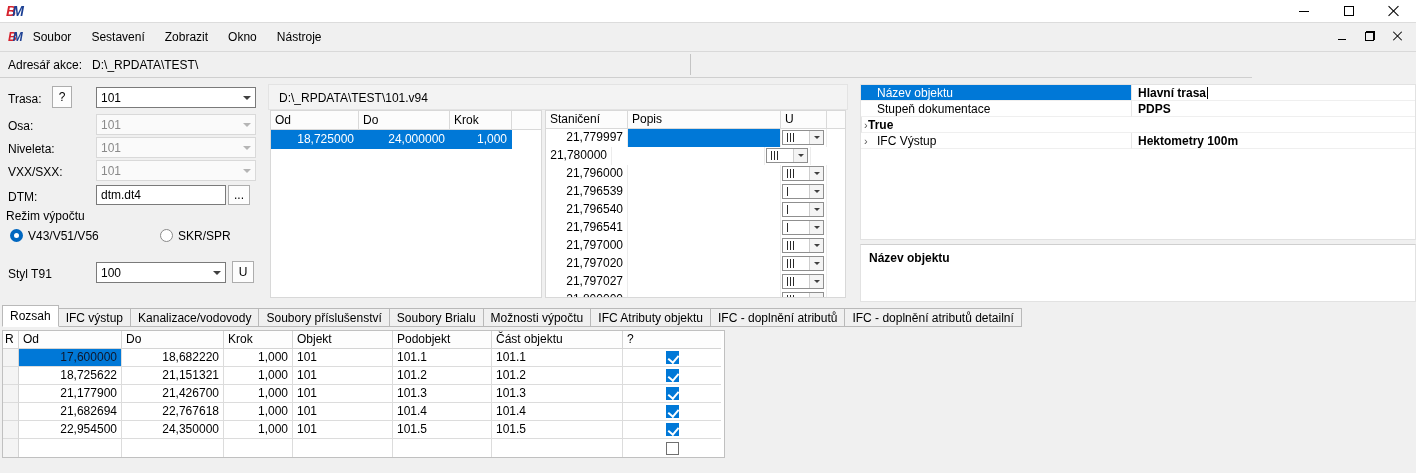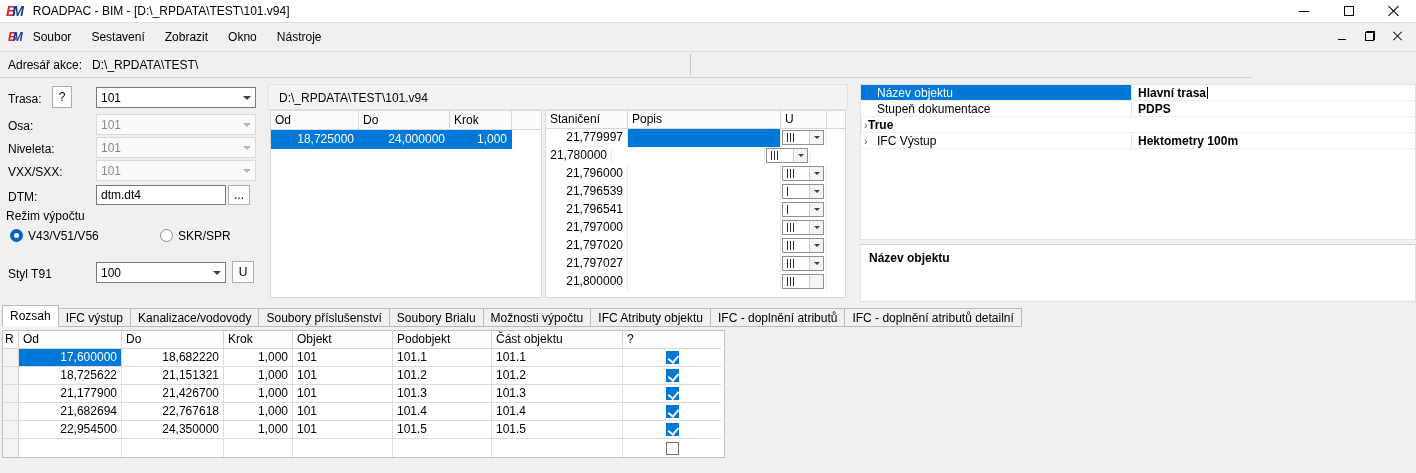--- a/index.html
+++ b/index.html
@@ -70,21 +70,21 @@
   .range-table { position:absolute; left:2px; top:32px; width:272px; height:188px;
     background:#fff; border:1px solid #d8d8d8; overflow:hidden; }
   .station-table { position:absolute; left:277px; top:32px; width:301px; height:188px;
     background:#fff; border:1px solid #d8d8d8; overflow:hidden; }
   .trow { display:flex; }
   .hcell { border-right:1px solid #d9d9d9; border-bottom:1px solid #d9d9d9;
     height:19px; line-height:18px; padding:0 4px; background:#fcfcfc; }
   .dcell { border-right:1px solid #ececec; height:19px; line-height:18px; padding:0 4px; }
   .num { text-align:right; }
   .sel-row .dcell { background:#0078d7; color:#fff; border-right-color:#0078d7; }
-  .sel-cell { background:#0078d7 !important; color:#ffffff; }
+  .sel-cell { background:#0078d7 !important; color:#0f172a; }
   .st-row .dcell { height:18px; line-height:17px; }
   .st-row .hcell { height:18px; line-height:17px; }
   .u-combo { width:42px; height:15px; margin:1px 1px; border:1px solid #8f8f8f; background:#fff;
     display:flex; align-items:center; position:relative; }
   .u-glyph { position:relative; width:16px; height:12px; }
   .u-glyph::before { content:""; position:absolute; left:4px; top:1px; width:1px; height:9px; background:#2a2a2a; }
   .u-glyph[data-u="triple"]::before { box-shadow:3px 0 0 #2a2a2a, 6px 0 0 #2a2a2a; }
   .u-arrow { margin-left:auto; width:14px; height:100%; border-left:1px solid #cdcdcd; background:#f4f4f4;
     display:flex; align-items:center; justify-content:center; }
   .u-arrow .tri { border-left-width:3px; border-right-width:3px; border-top-width:3.5px; }
@@ -126,21 +126,20 @@
 </head>
 <body>
 
 <div class="window">
 
   <div class="titlebar">
     <span class="logo">
       <span class="lb">B</span>
       <span class="lm">M</span>
     </span>
-    <span class="title-text">ROADPAC - BIM - [D:\_RPDATA\TEST\101.v94]</span>
     <div class="win-controls">
       <div class="win-btn">
           <span class="icon-minbar"></span>
         </div>
       <div class="win-btn">
           <span class="icon-maxbox"></span>
         </div>
       <div class="win-btn">
           <span class="icon-x"></span>
         </div>
@@ -297,20 +296,32 @@
         <div class="dcell" style="width:46px; padding:0;">
           <span class="u-combo">
               <span class="u-glyph" data-u="single"></span>
               <span class="u-arrow">
                 <span class="tri"></span>
               </span>
             </span>
         </div>
       </div>
       <div class="trow st-row">
+        <div class="dcell num" style="width:82px;">21,796540</div>
+        <div class="dcell" style="width:153px;"></div>
+        <div class="dcell" style="width:46px; padding:0;">
+          <span class="u-combo">
+              <span class="u-glyph" data-u="single"></span>
+              <span class="u-arrow">
+                <span class="tri"></span>
+              </span>
+            </span>
+        </div>
+      </div>
+      <div class="trow st-row">
         <div class="dcell num" style="width:82px;">21,796541</div>
         <div class="dcell" style="width:153px;"></div>
         <div class="dcell" style="width:46px; padding:0;">
           <span class="u-combo">
               <span class="u-glyph" data-u="single"></span>
               <span class="u-arrow">
                 <span class="tri"></span>
               </span>
             </span>
         </div>

